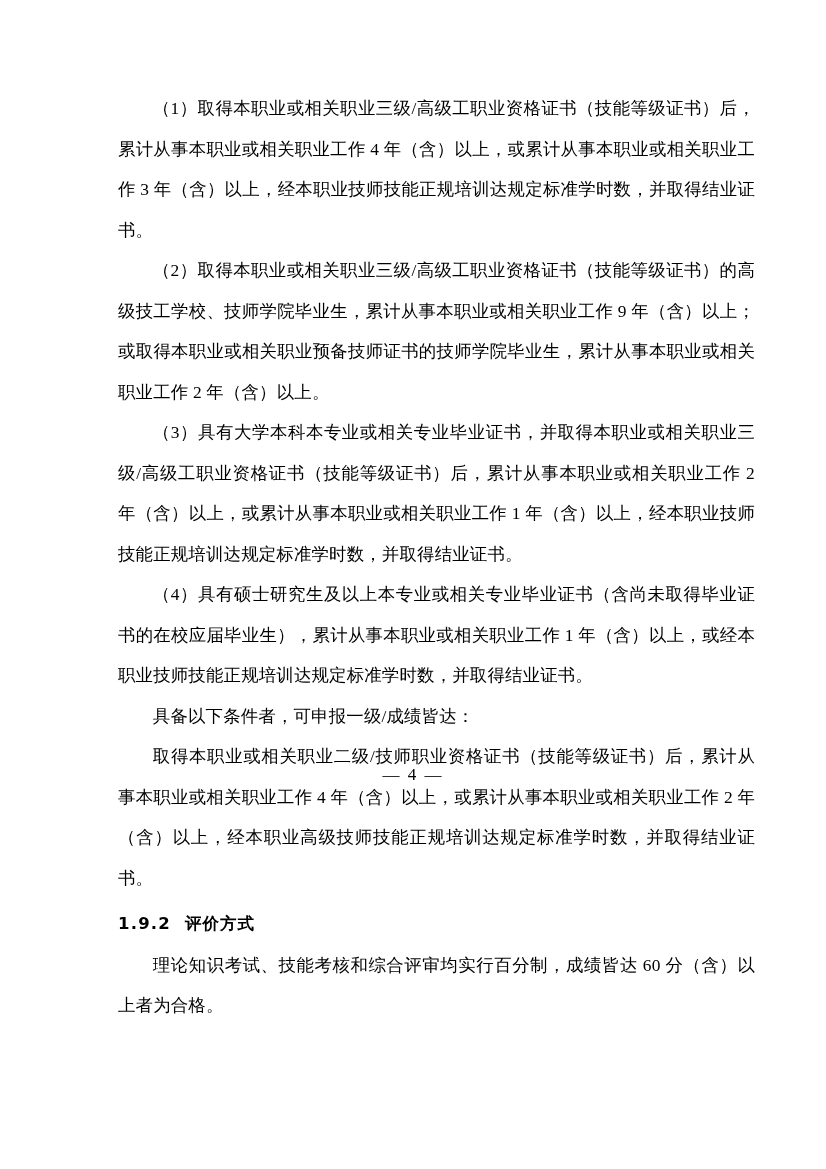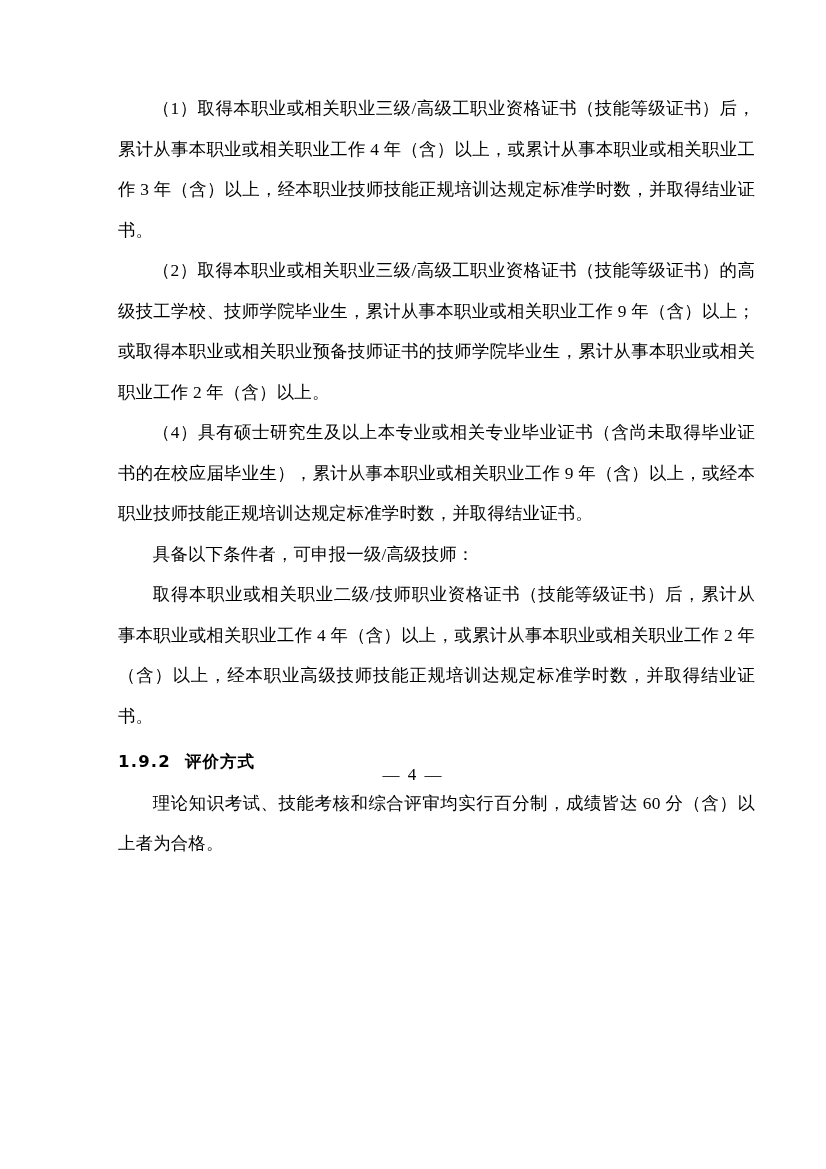--- a/index.html
+++ b/index.html
@@ -66,22 +66,23 @@
 </style>
 </head>
 <body>
 
 <div class="page">
 
   <div class="body-text">
 
     <p class="indent2">（1）取得本职业或相关职业三级/高级工职业资格证书（技能等级证书）后，累计从事本职业或相关职业工作 4 年（含）以上，或累计从事本职业或相关职业工作 3 年（含）以上，经本职业技师技能正规培训达规定标准学时数，并取得结业证书。</p>
     <p class="indent2">（2）取得本职业或相关职业三级/高级工职业资格证书（技能等级证书）的高级技工学校、技师学院毕业生，累计从事本职业或相关职业工作 9 年（含）以上；或取得本职业或相关职业预备技师证书的技师学院毕业生，累计从事本职业或相关职业工作 2 年（含）以上。</p>
-    <p class="indent2">（4）具有硕士研究生及以上本专业或相关专业毕业证书（含尚未取得毕业证书的在校应届毕业生），累计从事本职业或相关职业工作 9 年（含）以上，或经本职业技师技能正规培训达规定标准学时数，并取得结业证书。</p>
-    <p class="indent2">具备以下条件者，可申报一级/高级技师：</p>
+    <p class="indent2">（3）具有大学本科本专业或相关专业毕业证书，并取得本职业或相关职业三级/高级工职业资格证书（技能等级证书）后，累计从事本职业或相关职业工作 2 年（含）以上，或累计从事本职业或相关职业工作 1 年（含）以上，经本职业技师技能正规培训达规定标准学时数，并取得结业证书。</p>
+    <p class="indent2">（4）具有硕士研究生及以上本专业或相关专业毕业证书（含尚未取得毕业证书的在校应届毕业生），累计从事本职业或相关职业工作 1 年（含）以上，或经本职业技师技能正规培训达规定标准学时数，并取得结业证书。</p>
+    <p class="indent2">具备以下条件者，可申报一级/成绩皆达：</p>
     <p class="indent2">取得本职业或相关职业二级/技师职业资格证书（技能等级证书）后，累计从事本职业或相关职业工作 4 年（含）以上，或累计从事本职业或相关职业工作 2 年（含）以上，经本职业高级技师技能正规培训达规定标准学时数，并取得结业证书。</p>
 
   </div>
 
   <h2 class="heading">
     <span class="num">1.9.2</span><span class="htext">评价方式</span>
   </h2>
 
   <div class="body-text">
     <p class="indent2">理论知识考试、技能考核和综合评审均实行百分制，成绩皆达 60 分（含）以上者为合格。</p>

